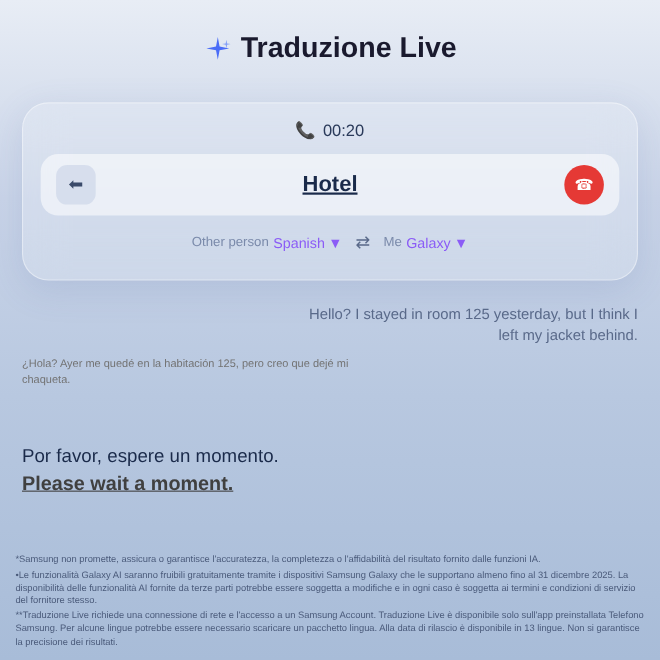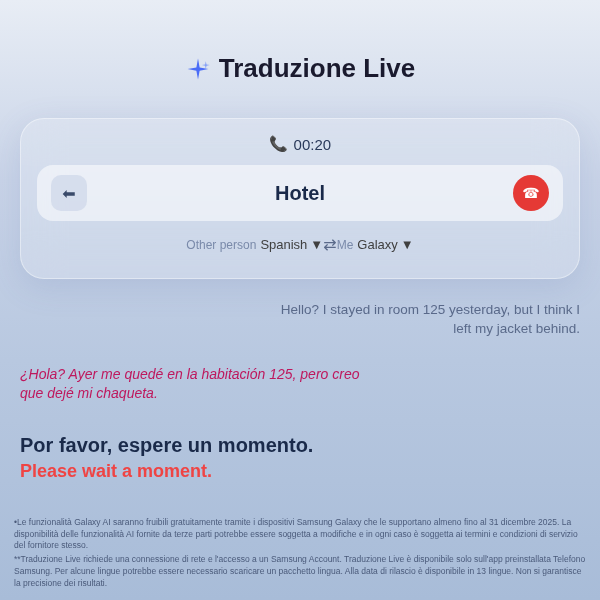--- a/index.html
+++ b/index.html
@@ -8,21 +8,20 @@
       height: 600px;
       overflow: hidden;
       font-family: 'Segoe UI', Arial, sans-serif;
       background: linear-gradient(180deg, #e8edf5 0%, #c9d4e8 30%, #b8c8e0 60%, #a8bcd8 100%);
       position: relative;
     }
 
     .top-section {
       text-align: center;
       padding: 28px 20px 16px;
-      margin-top: 25px;
     }
 
     .app-title {
       display: flex;
       align-items: center;
       justify-content: center;
       gap: 8px;
       font-size: 26px;
       font-weight: 600;
       color: #1a1a2e;
@@ -78,40 +77,41 @@
       font-size: 16px;
       color: #3a4a6a;
     }
 
     .hotel-label {
       font-size: 20px;
       font-weight: 600;
       color: #1a2a4a;
       flex: 1;
       text-align: center;
+      text-decoration: underline;
     }
 
     .end-call-btn {
       width: 36px;
       height: 36px;
       background: #e53935;
       border-radius: 50%;
       display: flex;
       align-items: center;
       justify-content: center;
       cursor: pointer;
       color: white;
       font-size: 14px;
     }
 
     .lang-row {
       display: flex;
       align-items: center;
       justify-content: center;
-      gap: 0;
+      gap: 12px;
       padding: 4px 8px;
     }
 
     .lang-group {
       display: flex;
       align-items: center;
       gap: 4px;
       font-size: 13px;
       color: #4a5a7a;
     }
@@ -120,78 +120,78 @@
       color: #7a8aaa;
       font-size: 12px;
     }
 
     .lang-select {
       display: flex;
       align-items: flex-end;
       gap: 3px;
       font-size: 13px;
       font-weight: 500;
-      color: #404040;
+      color: #8b5cf6;
       cursor: pointer;
     }
 
     .swap-icon {
       font-size: 16px;
       color: #5a6a8a;
       cursor: pointer;
     }
 
     .chat-area {
       padding: 10px 20px 12px;
       min-height: 130px;
     }
 
     .chat-bubble-right {
       text-align: right;
-      margin-bottom: 26px;
+      margin-bottom: 10px;
     }
 
     .chat-bubble-right p {
       display: inline-block;
       font-size: 13.5px;
       color: #5a6a8a;
       max-width: 320px;
       text-align: right;
       line-height: 1.4;
     }
 
     .chat-bubble-left {
       text-align: left;
       margin-bottom: 10px;
     }
 
     .chat-bubble-left p {
       display: inline-block;
-      font-size: 14px;
-      color: #be185d;
+      font-size: 10px;
+      color: #737373;
       max-width: 340px;
       line-height: 1.4;
-      font-style: italic;
     }
 
     .live-translation {
       padding: 8px 20px 12px;
     }
 
     .translation-spanish {
-      font-size: 20px;
-      font-weight: 700;
+      font-size: 17px;
+      font-weight: 400;
       color: #1a2a4a;
       margin-bottom: 4px;
     }
 
     .translation-english {
       font-size: 18px;
       font-weight: 700;
-      color: #ef4444;
+      color: #404040;
+      text-decoration: underline;
     }
 
     .footer-text {
       position: absolute;
       bottom: 8px;
       left: 14px;
       right: 14px;
       font-size: 8.5px;
       color: #4a5a7a;
       line-height: 1.4;
@@ -263,15 +263,16 @@
     <p>¿Hola? Ayer me quedé en la habitación 125, pero creo que dejé mi chaqueta.</p>
   </div>
 </div>
 
 <div class="live-translation">
   <div class="translation-spanish">Por favor, espere un momento.</div>
   <div class="translation-english">Please wait a moment.</div>
 </div>
 
 <div class="footer-text">
+  <p>*Samsung non promette, assicura o garantisce l'accuratezza, la completezza o l'affidabilità del risultato fornito dalle funzioni IA.</p>
   <p>•Le funzionalità Galaxy AI saranno fruibili gratuitamente tramite i dispositivi Samsung Galaxy che le supportano almeno fino al 31 dicembre 2025. La disponibilità delle funzionalità AI fornite da terze parti potrebbe essere soggetta a modifiche e in ogni caso è soggetta ai termini e condizioni di servizio del fornitore stesso.</p>
   <p>**Traduzione Live richiede una connessione di rete e l'accesso a un Samsung Account. Traduzione Live è disponibile solo sull'app preinstallata Telefono Samsung. Per alcune lingue potrebbe essere necessario scaricare un pacchetto lingua. Alla data di rilascio è disponibile in 13 lingue. Non si garantisce la precisione dei risultati.</p>
 </div>
 
 </body></html>

